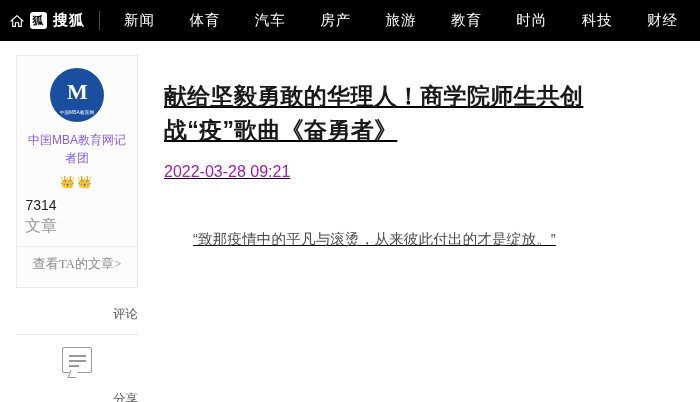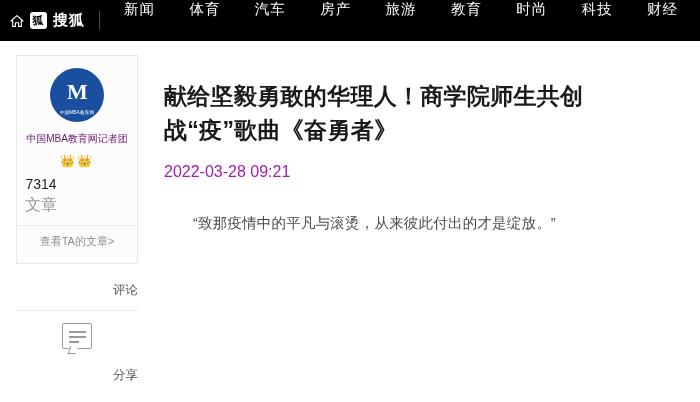--- a/index.html
+++ b/index.html
@@ -45,20 +45,21 @@
     line-height: 1;
   }
   .nav-divider {
     width: 1px;
     background: #4a4a4a;
     margin: 11px 0;
     flex: 0 0 1px;
   }
   .nav-items {
     display: flex;
+    align-items: center;
     flex: 1;
     justify-content: space-between;
     padding: 0 22px 0 24px;
     font-size: 14.5px;
   }
   .nav-item {
     color: #ffffff;
     white-space: nowrap;
     cursor: pointer;
     letter-spacing: 1px;
@@ -105,22 +106,22 @@
     font-family: "Liberation Serif", serif;
   }
   .avatar .av-sub {
     position: absolute;
     bottom: 7px; left: 0; right: 0;
     font-size: 4.6px;
     color: #ffffff;
     letter-spacing: 0.2px;
   }
   .author-name {
-    font-size: 10px;
-    color: #701a75;
+    font-size: 12px;
+    color: #8b5cf6;
     line-height: 1.5;
     margin-bottom: 8px;
   }
   .badges {
     font-size: 12px;
     letter-spacing: 2px;
     margin-bottom: 7px;
   }
   .stats {
     display: flex;
@@ -138,24 +139,25 @@
     font-size: 16px;
     color: #999999;
     line-height: 1.35;
   }
   .card-sep {
     height: 1px;
     background: #ececec;
     margin: 0 -8px 0 -8px;
   }
   .view-all {
-    font-size: 11px;
+    font-size: 13px;
     color: #8d8d8d;
     padding: 8px 0 4px 0;
     cursor: pointer;
+    font-family: Liberation Serif, serif;
   }
   .side-block {
     text-align: right;
     padding-top: 18px;
   }
   .side-block-title {
     font-size: 12.5px;
     color: #555555;
     padding-bottom: 11px;
   }
@@ -191,35 +193,36 @@
     border-left: 1.6px solid #9a9a9a;
     border-bottom: 1.6px solid #9a9a9a;
     transform: skewX(-20deg);
   }
 
   
   .main {
     flex: 1;
     padding: 24px 34px 0 14px;
     min-width: 0;
+    text-decoration: underline;
   }
   .article-title {
     font-size: 23px;
     font-weight: bold;
     color: #1a1a1a;
     line-height: 1.45;
     letter-spacing: 0.3px;
     font-family: "Liberation Sans", sans-serif;
   }
   .article-date {
     font-size: 16px;
     color: #a21caf;
     margin-top: 5px;
   }
-  .article-body { margin-top: 28px; }
+  .article-body { margin-top: 44px; }
   .para {
     font-size: 14.5px;
     color: #333333;
     line-height: 2.0;
     text-indent: 2em;
     letter-spacing: 0.2px;
   }
   .para.quote {
     color: #4a4a4a;
   }

